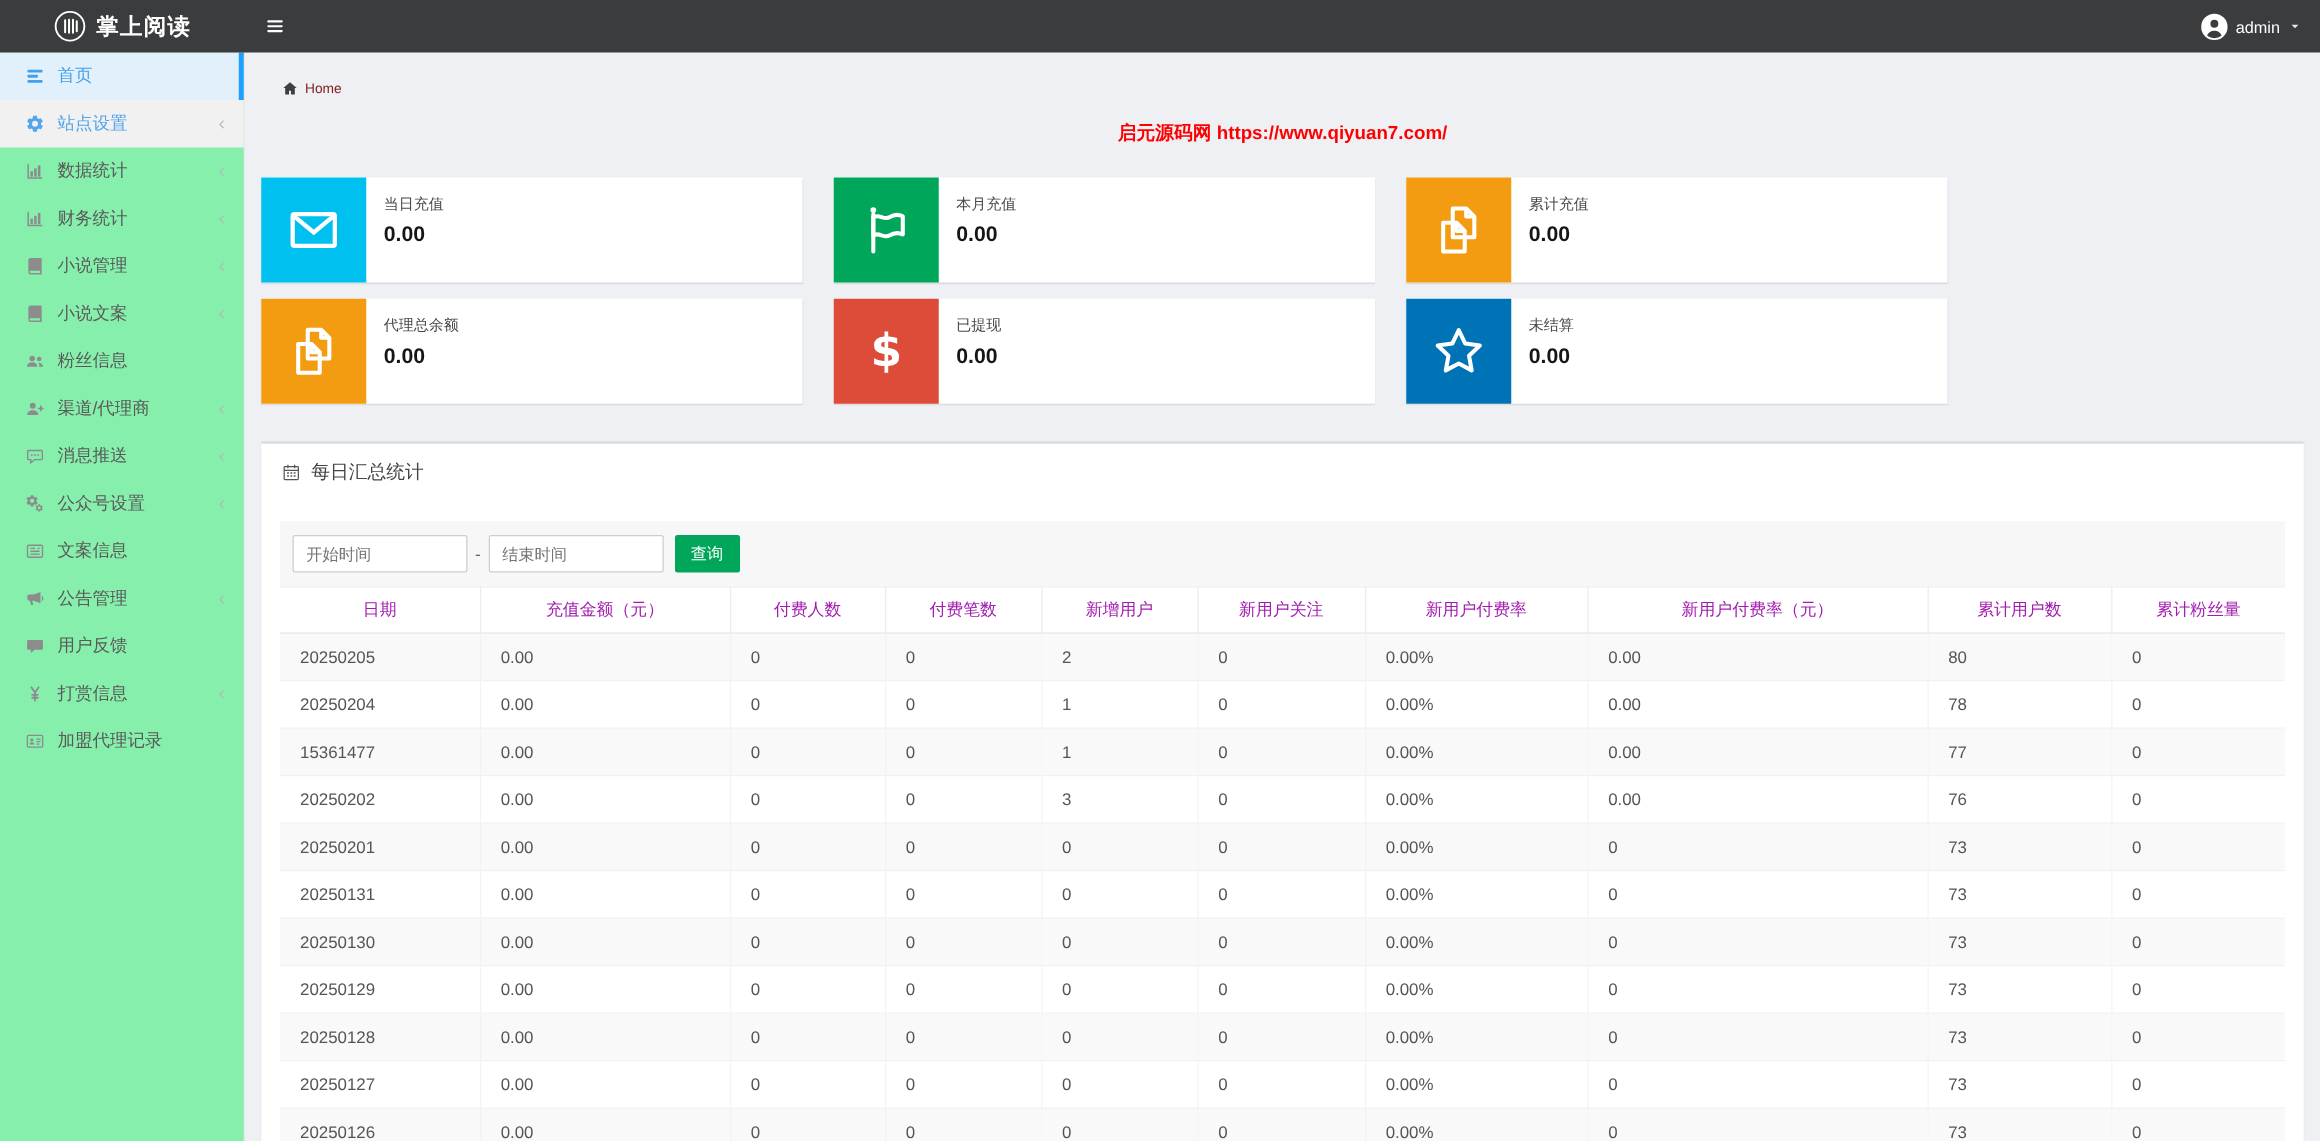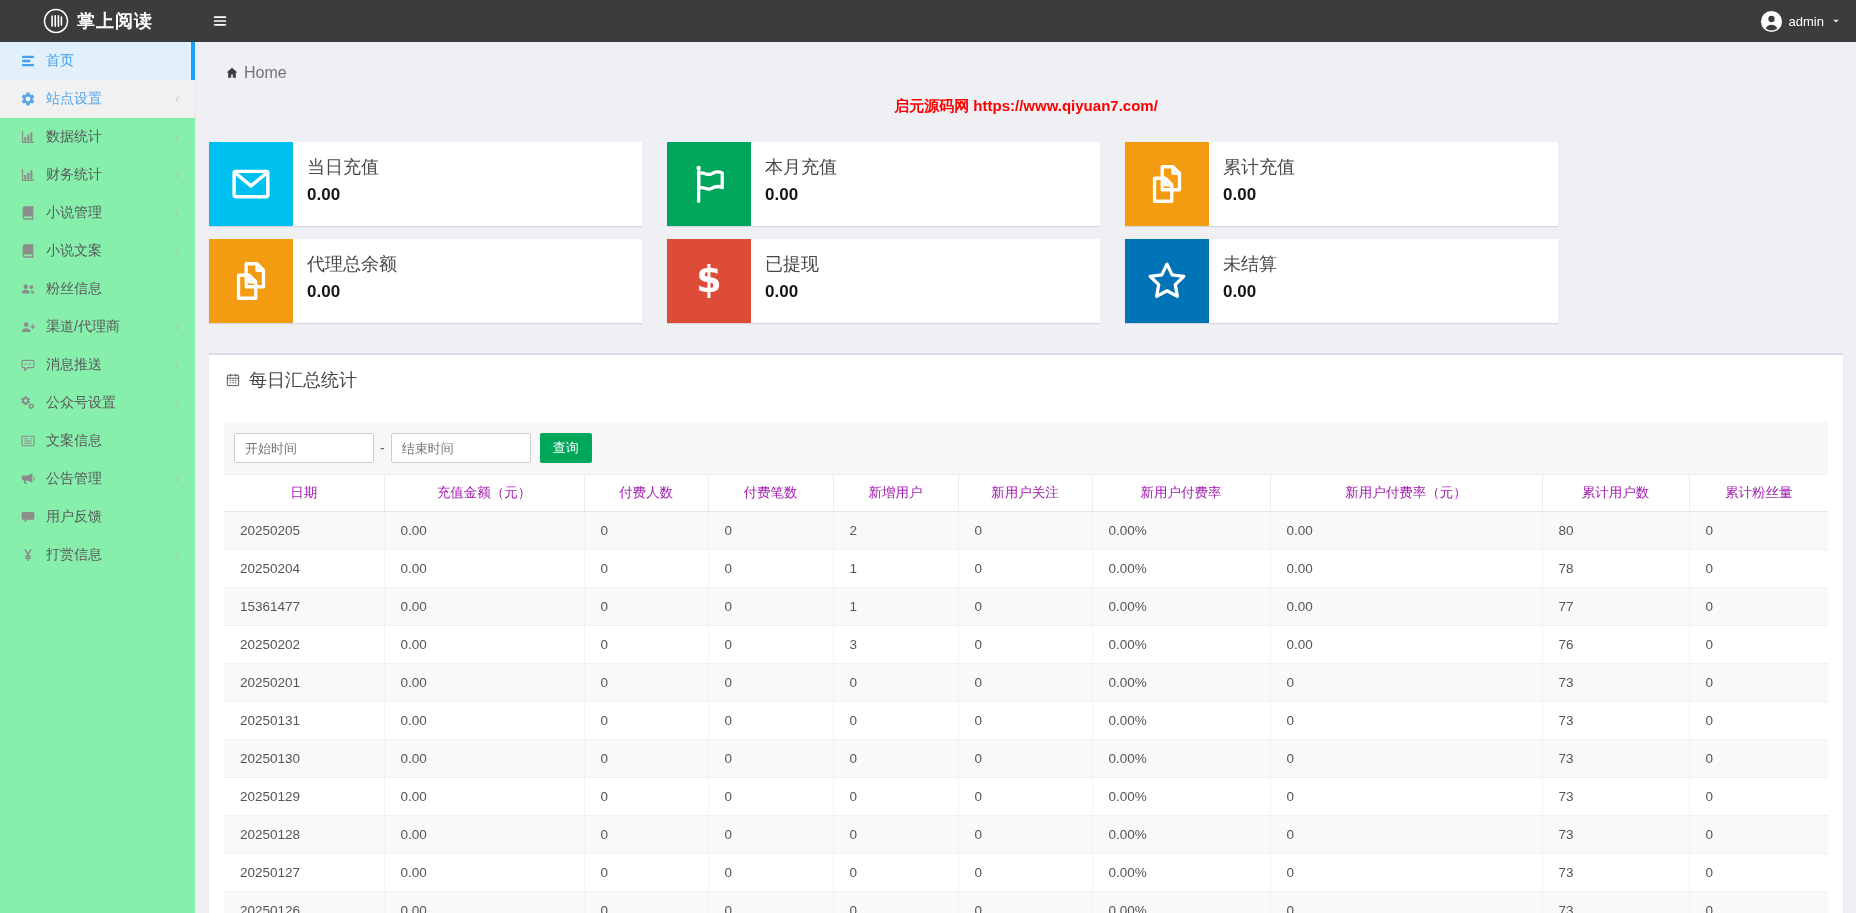--- a/index.html
+++ b/index.html
@@ -38,43 +38,43 @@
   .side-item .lbl { white-space:nowrap; }
   .chev { width:11px; height:11px; margin-left:auto; color:#b5b5b5; flex:none; }
   .side-item.active { background:#e2f0fc; border-right:4px solid #1e9fff;
     color:#42a1ee; padding-right:8px; }
   .side-item.active .ic-wrap { color:#42a1ee; }
   .side-item.hover { background:#f1f1f1; color:#55a5ec; }
   .side-item.hover .ic-wrap { color:#55a5ec; }
 
   
   .content { position:absolute; top:42px; left:196px; right:0; bottom:0; }
-  .crumb { padding:22px 0 0 29px; height:38px; font-size:16px; color:#737373; }
+  .crumb { padding:22px 0 0 29px; height:38px; font-size:11px; color:#7f1d1d; }
   .crumb-home { display:inline-flex; align-items:center; gap:5px; cursor:pointer; }
   .crumb-ic { width:14px; height:14px; color:#3f3f3f; }
   .crumb-ic svg { width:14px; height:14px; }
   .watermark { position:absolute; top:55px; left:50%; transform:translateX(-50%);
     font-size:15px; font-weight:bold; white-space:nowrap; }
 
   
   .cards { margin:62px 0 0 13px; width:1349px;
     display:grid; grid-template-columns:repeat(3,433px); gap:13px 25px; }
   .card { background:#fff; height:84px; display:flex;
     box-shadow:0 1px 1px rgba(0,0,0,.1); }
   .card-icon { width:84px; height:84px; flex:none; color:#fff;
     display:flex; align-items:center; justify-content:center; }
   .card-icon svg { width:46px; height:46px; }
   .card-body { padding:13px 14px; overflow:hidden; }
-  .card-label { font-size:18px; color:#484848; margin-bottom:6px; white-space:nowrap; }
+  .card-label { font-size:12px; color:#484848; margin-bottom:6px; white-space:nowrap; }
   .card-value { font-size:17px; font-weight:bold; color:#161616; }
 
   
   .panel { margin:30px 13px 0 13px; background:#fff; border-top:2px solid #d8dce3;
     box-shadow:0 1px 1px rgba(0,0,0,.08); height:600px; overflow:hidden; }
-  .panel-head { padding:13px 16px 0 16px; font-size:18px; color:#444;
+  .panel-head { padding:13px 16px 0 16px; font-size:15px; color:#444;
     display:flex; align-items:center; gap:8px; }
   .panel-ic { width:16px; height:16px; color:#555; }
   .panel-ic svg { width:16px; height:16px; }
   .filter { margin:30px 15px 0 15px; background:#f7f7f7; padding:11px 10px;
     display:flex; align-items:center; }
   .date-input { width:140px; height:30px; border:1px solid #cdcdcd; background:#fff;
     padding:0 10px; font-size:13px; color:#3b82f6; outline:none; border-radius:2px;
     font-family:inherit; }
   .date-input::placeholder { color:#757575; opacity:1; }
   .dash { margin:0 6px; color:#666; }
@@ -416,20 +416,33 @@
       </span>
   </div>
     <div class="side-item">
     <span class="ic-wrap">
         <svg>
           <use href="#sym-yen"></use>
         </svg>
       </span>
     <span class="lbl">打赏信息</span>
     <span class="chev">
+        <svg>
+          <use href="#sym-caret-left"></use>
+        </svg>
+      </span>
+  </div>
+    <div class="side-item">
+    <span class="ic-wrap">
+        <svg>
+          <use href="#sym-id-card"></use>
+        </svg>
+      </span>
+    <span class="lbl">加盟代理记录</span>
+    <span class="chev" style="visibility: hidden;">
         <svg>
           <use href="#sym-caret-left"></use>
         </svg>
       </span>
   </div>
   </nav>
 
 <main class="content">
   <div class="crumb">
     <span class="crumb-home">

